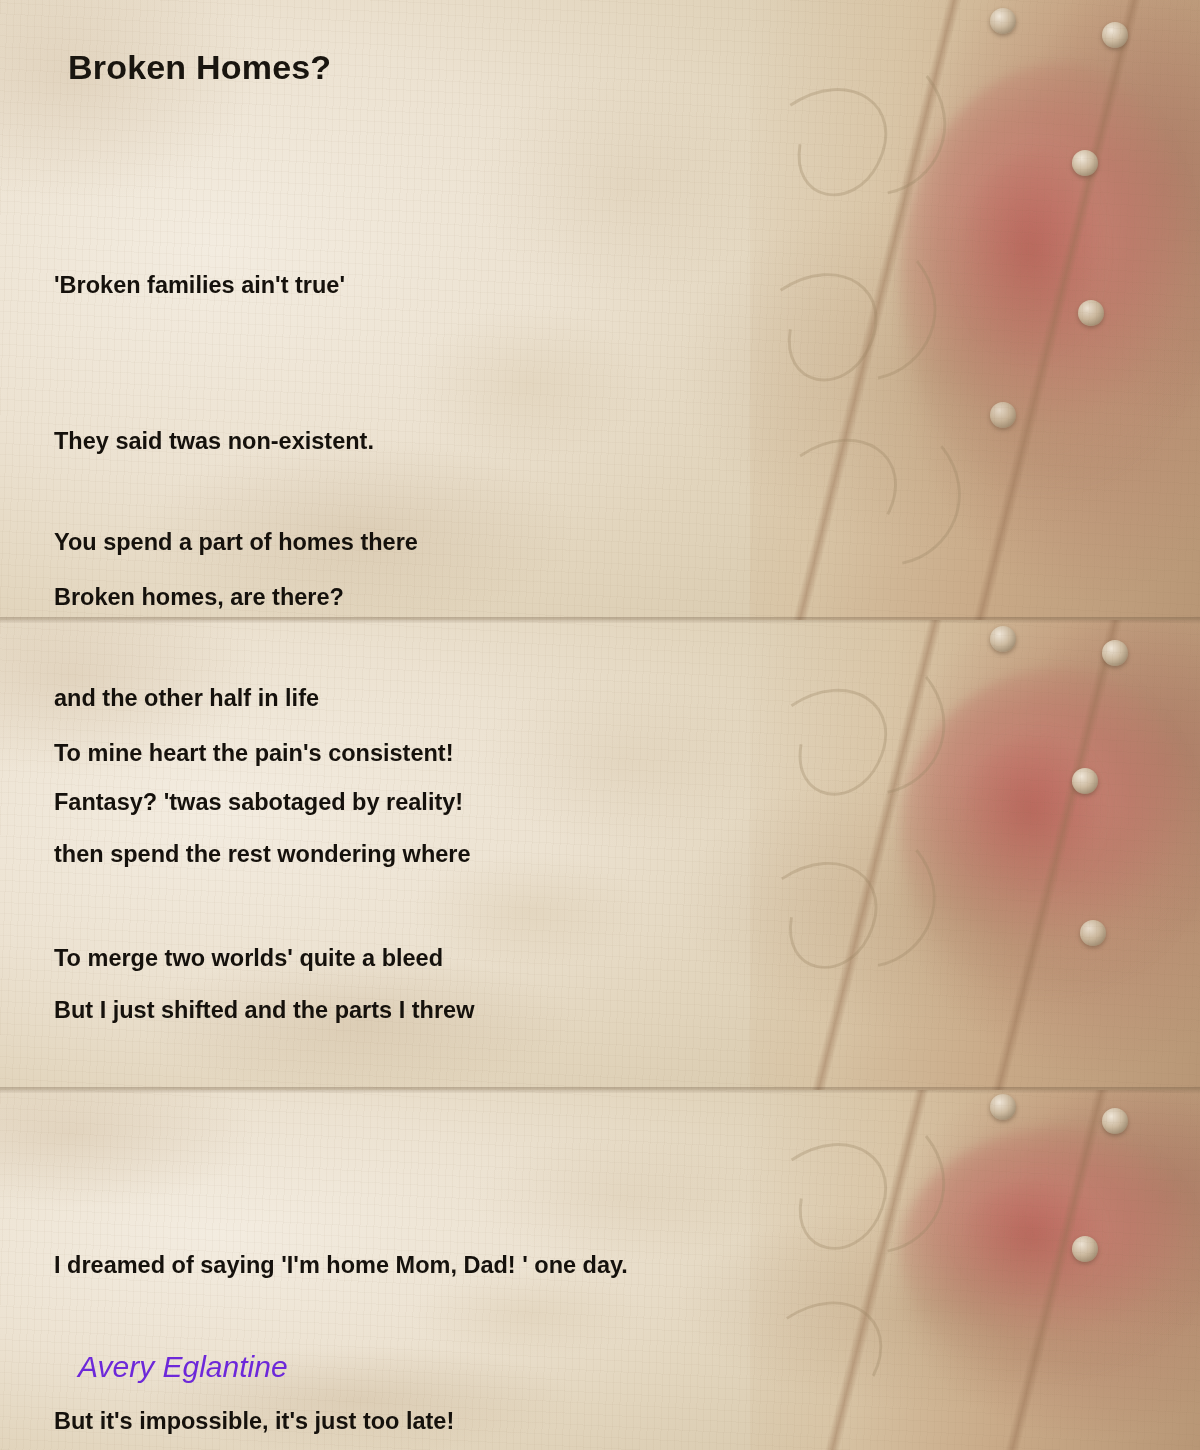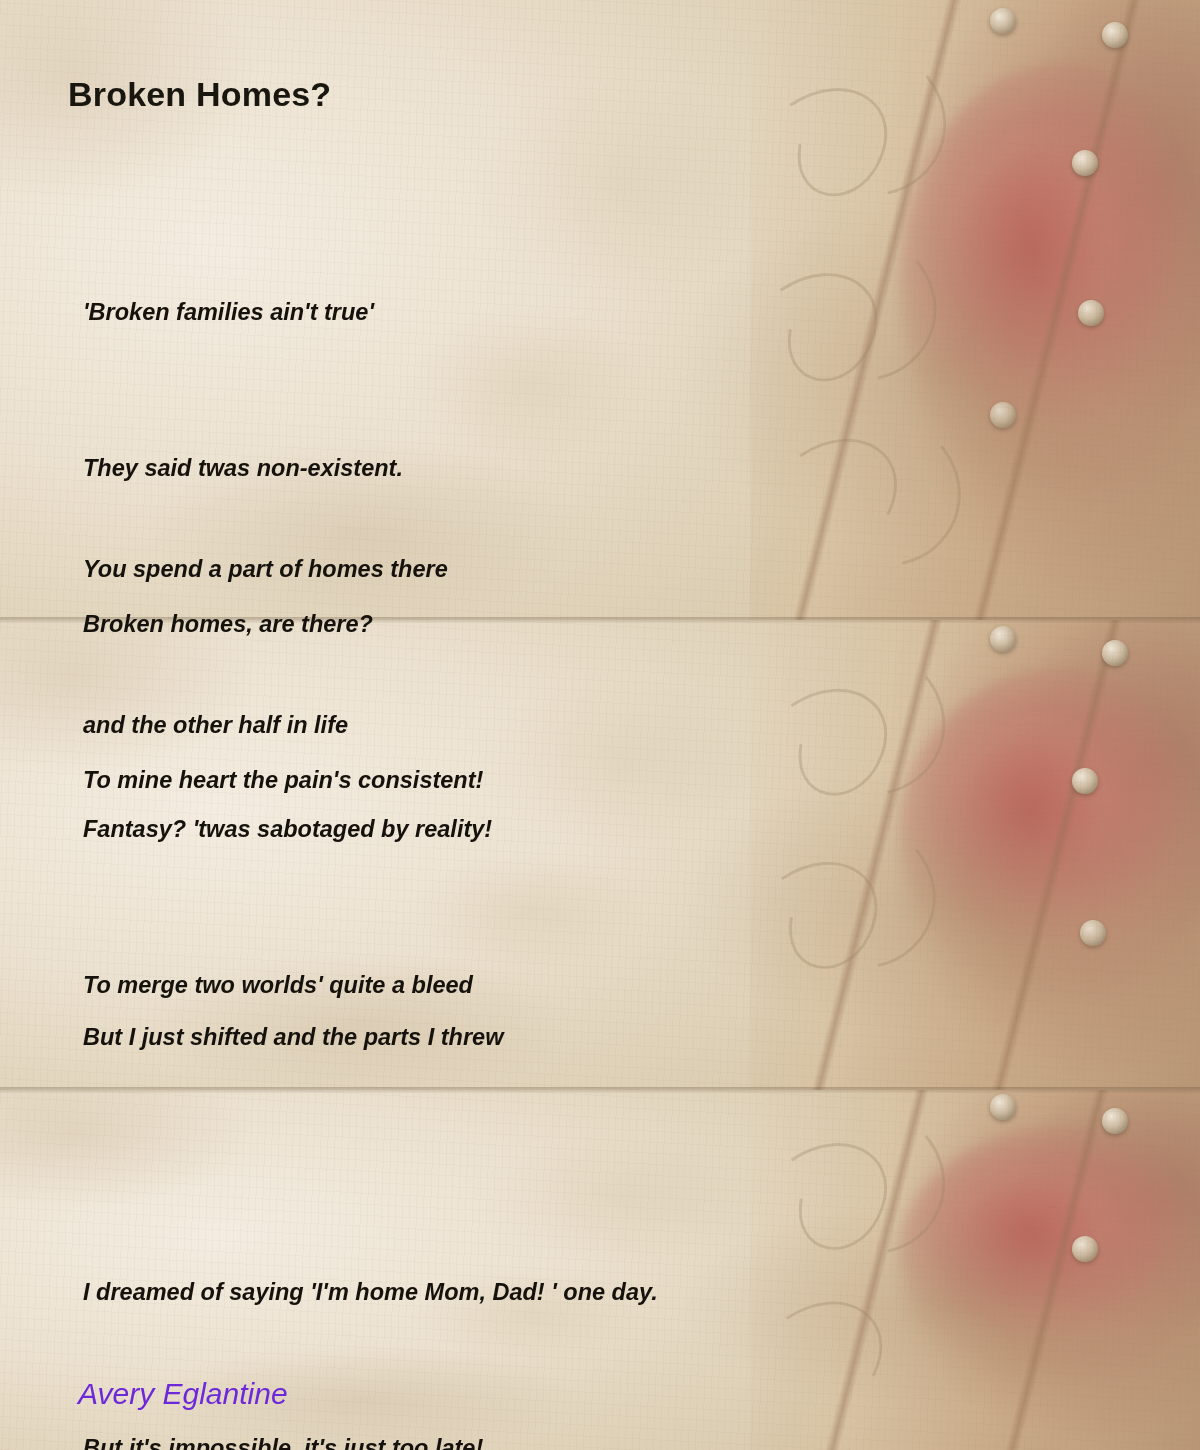--- a/index.html
+++ b/index.html
@@ -128,40 +128,38 @@
     height: 6px;
     background: linear-gradient(180deg, rgba(90,70,50,0.30), rgba(90,70,50,0.05));
     pointer-events: none;
   }
 
   
   .content {
     position: absolute;
     inset: 0;
     padding: 0;
-    margin-top: 27px;
   }
   .poem-title {
     position: absolute;
     left: 68px;
     top: 48px;
     font-size: 34px;
     font-weight: bold;
     color: #19150f;
     letter-spacing: 0.2px;
   }
   .stanza {
     position: absolute;
-    left: 83px;
+    left: 54px;
     color: #15110c;
     font-size: 23.5px;
     font-weight: bold;
     line-height: 52px;
     white-space: pre;
-    font-style: italic;
   }
   .author {
     position: absolute;
     left: 78px;
     top: 1350px;
     font-size: 30px;
     font-style: italic;
     color: #6d28d9;
   }
 
@@ -252,20 +250,21 @@
     <div class="stanza s1">
       <div>'Broken families ain't true'</div>
       <div>They said twas non-existent.</div>
       <div>Broken homes, are there?</div>
       <div>To mine heart the pain's consistent!</div>
     </div>
 
     <div class="stanza s2">
       <div>You spend a part of homes there</div>
       <div>and the other half in life</div>
+      <div>then spend the rest wondering where</div>
     </div>
 
     <div class="stanza s3">
       <div>Fantasy? 'twas sabotaged by reality!</div>
       <div>To merge two worlds' quite a bleed</div>
     </div>
 
     <div class="stanza s4">
       <div>But I just shifted and the parts I threw</div>
       

